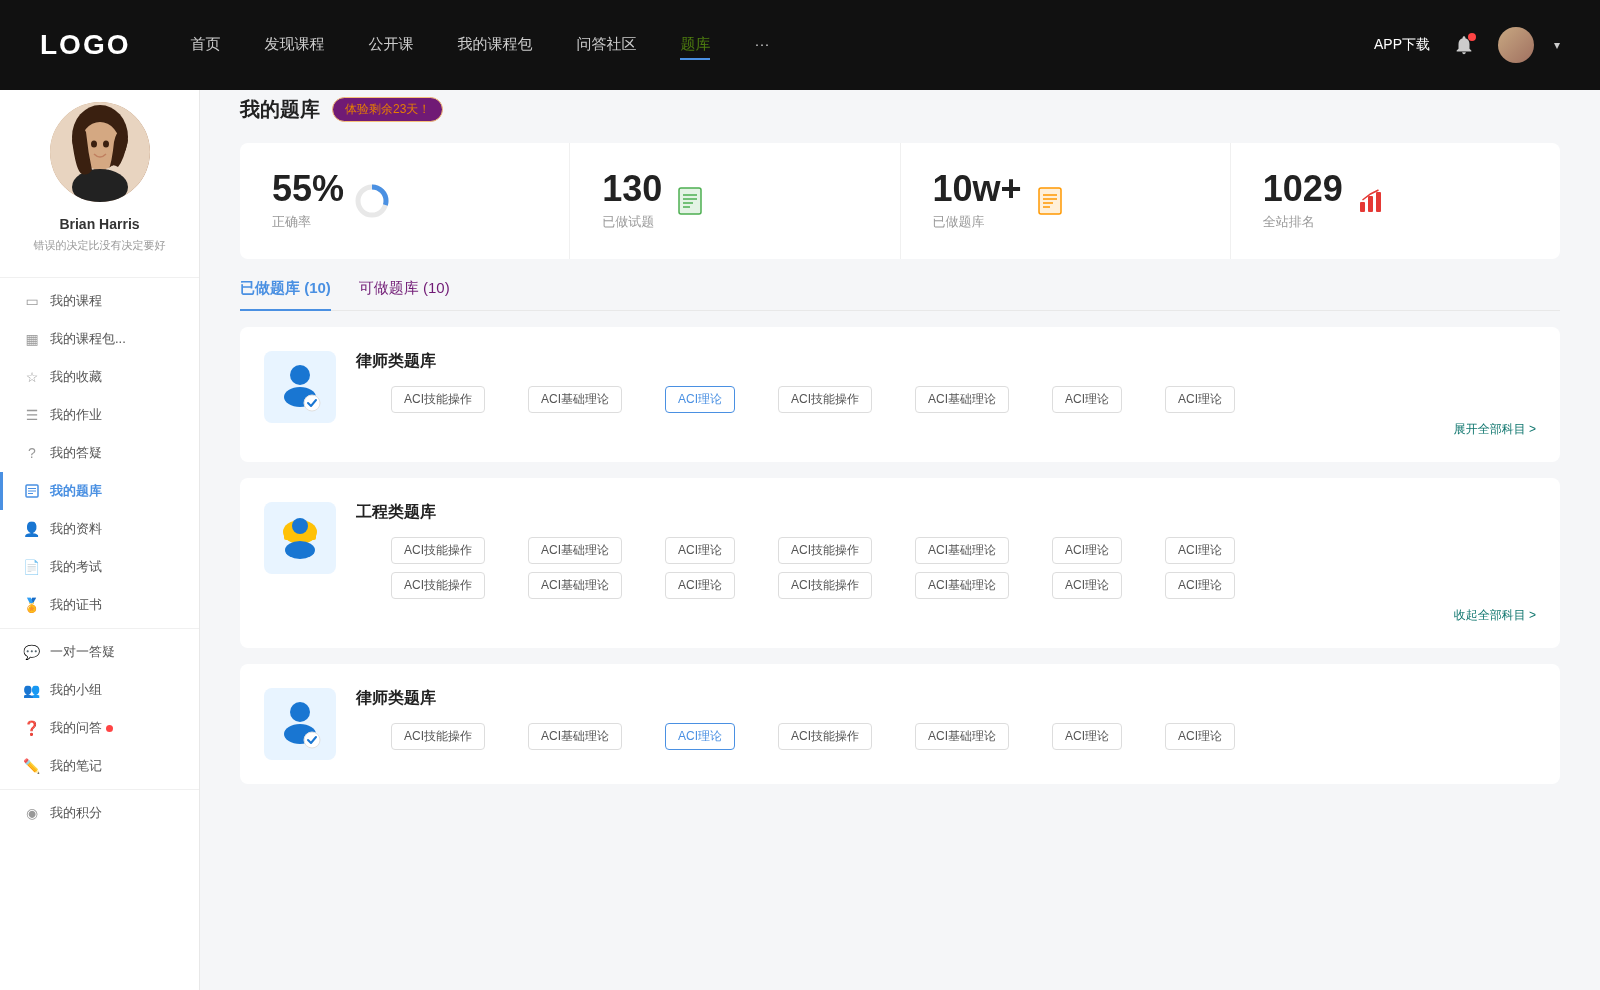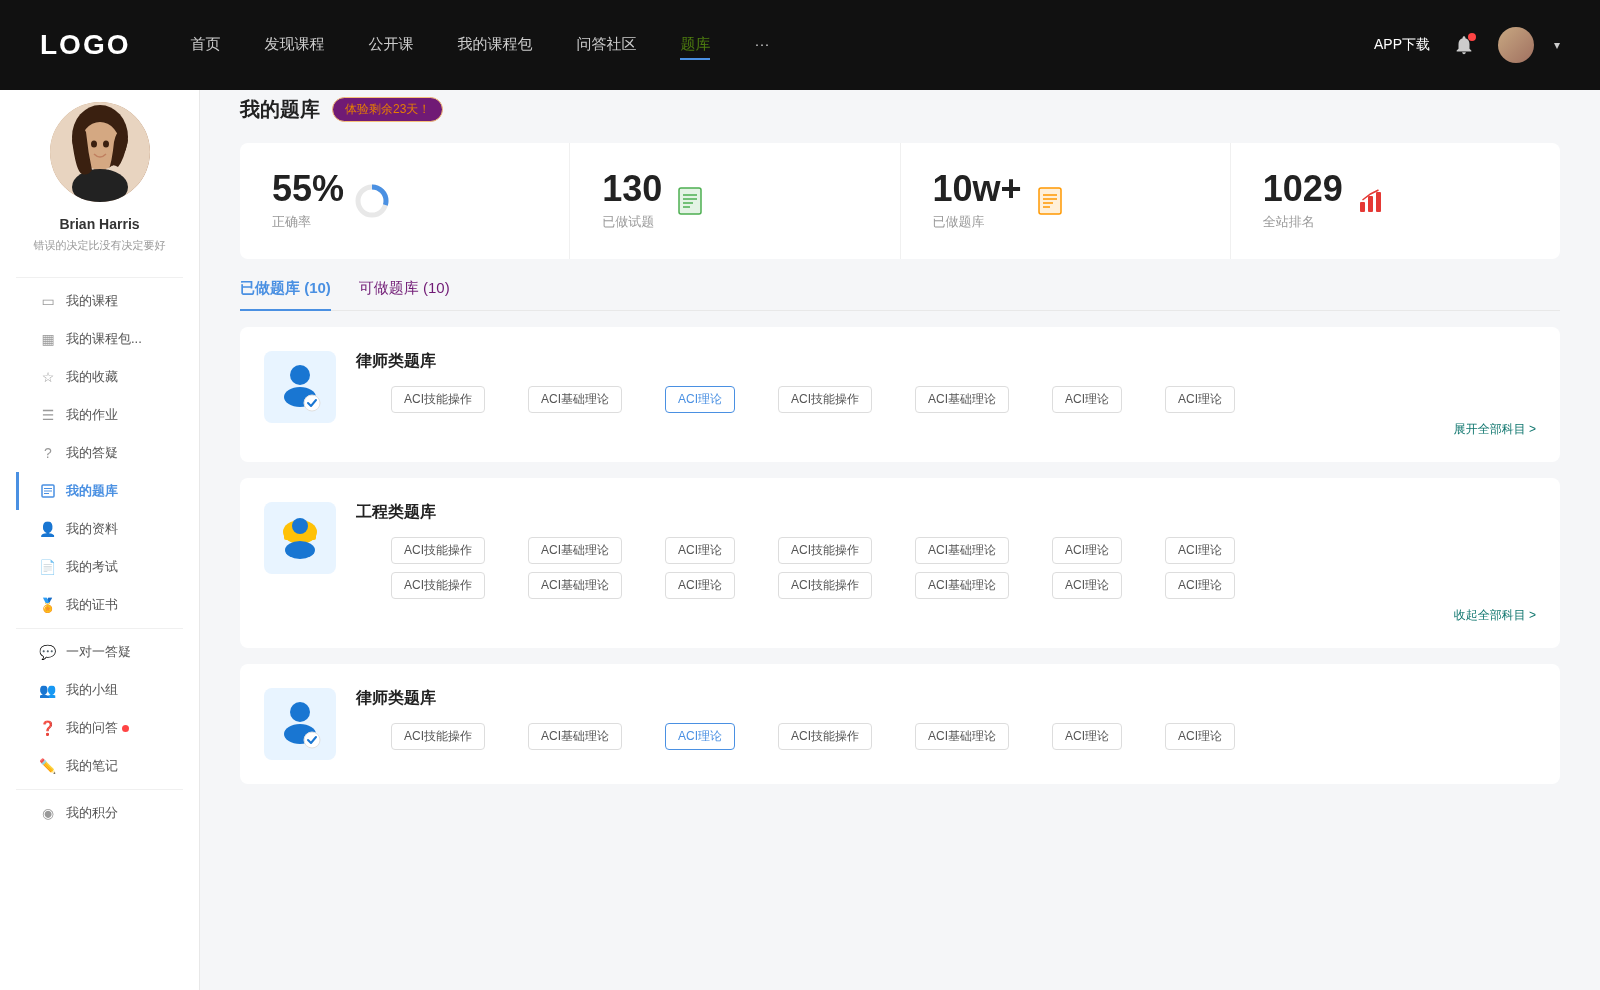--- a/index.html
+++ b/index.html
@@ -82,21 +82,21 @@
 
     
     .sidebar {
       width: 200px;
       background: #fff;
       border-right: 1px solid #e8e8e8;
       min-height: 918px;
       display: flex;
       flex-direction: column;
       align-items: center;
-      padding: 30px 16px 20px;
+      padding: 30px 0 20px;
       position: fixed;
       top: 72px;
       left: 0;
       bottom: 0;
     }
     .sidebar-avatar {
       width: 100px; height: 100px;
       border-radius: 50%;
       background: linear-gradient(135deg, #d4b896 0%, #b08060 100%);
       margin-bottom: 14px;

